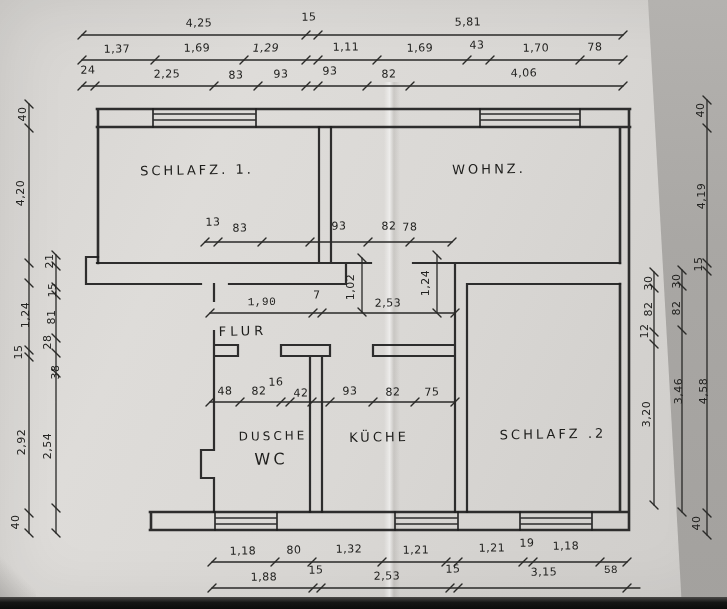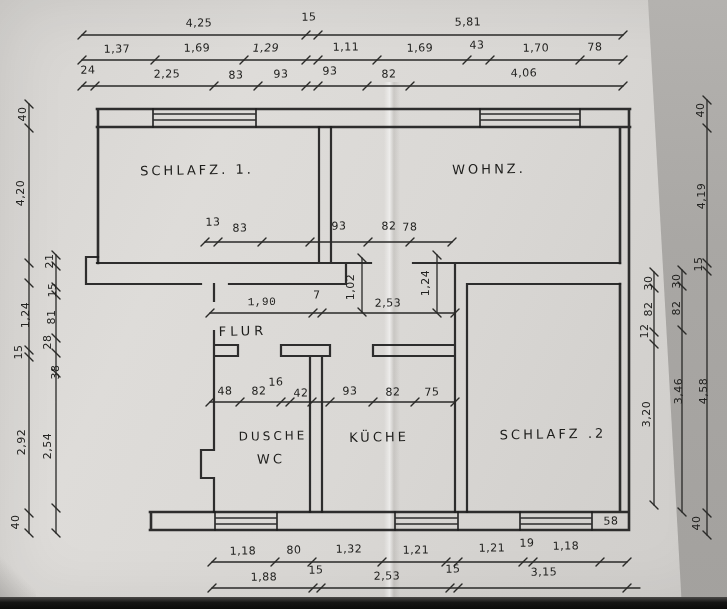--- a/index.html
+++ b/index.html
@@ -78,21 +78,21 @@
       <path id="dim-lines" stroke-width="1.3" d="M82 35 H623 M82 60 H623 M82 86 H623 M29 104 V533 M56 255 V533 M707 100 V535 M682 270 V512 M654 272 V505 M205 242 H452 M210 313 H455 M362 258 V312 M437 255 V313 M210 402 H455 M212 562 H627 M212 588 H640 "></path>
       <path id="dim-ticks" stroke-width="1.4" d="M78 39 L86 31 M302 39 L310 31 M314 39 L322 31 M619 39 L627 31 M78 64 L86 56 M151 64 L159 56 M240 64 L248 56 M302 64 L310 56 M314 64 L322 56 M373 64 L381 56 M463 64 L471 56 M486 64 L494 56 M576 64 L584 56 M619 64 L627 56 M78 90 L86 82 M91 90 L99 82 M210 90 L218 82 M254 90 L262 82 M302 90 L310 82 M314 90 L322 82 M363 90 L371 82 M406 90 L414 82 M619 90 L627 82 M25 100 L33 108 M25 124 L33 132 M25 259 L33 267 M25 279 L33 287 M25 346 L33 354 M25 353 L33 361 M25 509 L33 517 M25 529 L33 537 M52 251 L60 259 M52 262 L60 270 M52 283 L60 291 M52 291 L60 299 M52 334 L60 342 M52 349 L60 357 M52 369 L60 377 M52 504 L60 512 M52 529 L60 537 M703 96 L711 104 M703 124 L711 132 M703 259 L711 267 M703 267 L711 275 M703 509 L711 517 M703 531 L711 539 M678 266 L686 274 M678 282 L686 290 M678 326 L686 334 M678 508 L686 516 M650 268 L658 276 M650 284 L658 292 M650 328 L658 336 M650 340 L658 348 M650 501 L658 509 M201 246 L209 238 M214 246 L222 238 M258 246 L266 238 M306 246 L314 238 M364 246 L372 238 M406 246 L414 238 M448 246 L456 238 M206 317 L214 309 M309 317 L317 309 M318 317 L326 309 M451 317 L459 309 M358 254 L366 262 M358 308 L366 316 M433 251 L441 259 M433 309 L441 317 M206 406 L214 398 M236 406 L244 398 M277 406 L285 398 M286 406 L294 398 M308 406 L316 398 M326 406 L334 398 M369 406 L377 398 M411 406 L419 398 M451 406 L459 398 M208 566 L216 558 M271 566 L279 558 M308 566 L316 558 M378 566 L386 558 M442 566 L450 558 M454 566 L462 558 M519 566 L527 558 M529 566 L537 558 M596 566 L604 558 M623 566 L631 558 M208 592 L216 584 M309 592 L317 584 M317 592 L325 584 M446 592 L454 584 M454 592 L462 584 M623 592 L631 584 "></path>
     </g>
   </svg>
 
   <div id="labels-layer">
     <div class="room-label" style="left:197px;top:170px">SCHLAFZ. 1.</div>
     <div class="room-label" style="left:489px;top:169px">WOHNZ.</div>
     <div class="room-label" style="left:243px;top:331px;letter-spacing:4px">FLUR</div>
     <div class="room-label" style="left:273px;top:436px;font-size:12px">DUSCHE</div>
-    <div class="room-label" style="left:271px;top:459px;font-size:13px">WC</div>
+    <div class="room-label" style="left:271px;top:459px;font-size:16px">WC</div>
     <div class="room-label" style="left:379px;top:437px">KÜCHE</div>
     <div class="room-label" style="left:553px;top:434px">SCHLAFZ .2</div>
   <span class="dim" style="left: 199px; top: 23px;">4,25</span>
       <span class="dim" style="left: 309px; top: 17px;">15</span>
       <span class="dim" style="left: 468px; top: 22px; text-align: center;">5,81</span>
       <span class="dim" style="left: 117px; top: 49px;">1,37</span>
       <span class="dim" style="left: 197px; top: 48px;">1,69</span>
       <span class="dim" style="left: 266px; top: 48px; font-style: italic;">1,29</span>
       <span class="dim" style="left: 346px; top: 47px;">1,11</span>
       <span class="dim" style="left: 420px; top: 48px;">1,69</span>
@@ -147,21 +147,21 @@
       <span class="dim" style="left: 350px; top: 391px;">93</span>
       <span class="dim" style="left: 393px; top: 392px;">82</span>
       <span class="dim" style="left: 432px; top: 392px;">75</span>
       <span class="dim" style="left: 243px; top: 551px;">1,18</span>
       <span class="dim" style="left: 294px; top: 550px;">80</span>
       <span class="dim" style="left: 349px; top: 549px;">1,32</span>
       <span class="dim" style="left: 416px; top: 550px;">1,21</span>
       <span class="dim" style="left: 492px; top: 548px;">1,21</span>
       <span class="dim" style="left: 527px; top: 543px;">19</span>
       <span class="dim" style="left: 566px; top: 546px;">1,18</span>
-      <span class="dim" style="left: 611px; top: 521px;">58</span>
+      <span class="dim" style="left: 611px; top: 570px; font-family: Liberation Mono, monospace;">58</span>
       <span class="dim" style="left: 264px; top: 577px;">1,88</span>
       <span class="dim" style="left: 316px; top: 570px;">15</span>
       <span class="dim" style="left: 387px; top: 576px;">2,53</span>
       <span class="dim" style="left: 453px; top: 569px;">15</span>
       <span class="dim" style="left: 544px; top: 572px;">3,15</span>
     </div>
 
 </div>
 
 </body></html>

